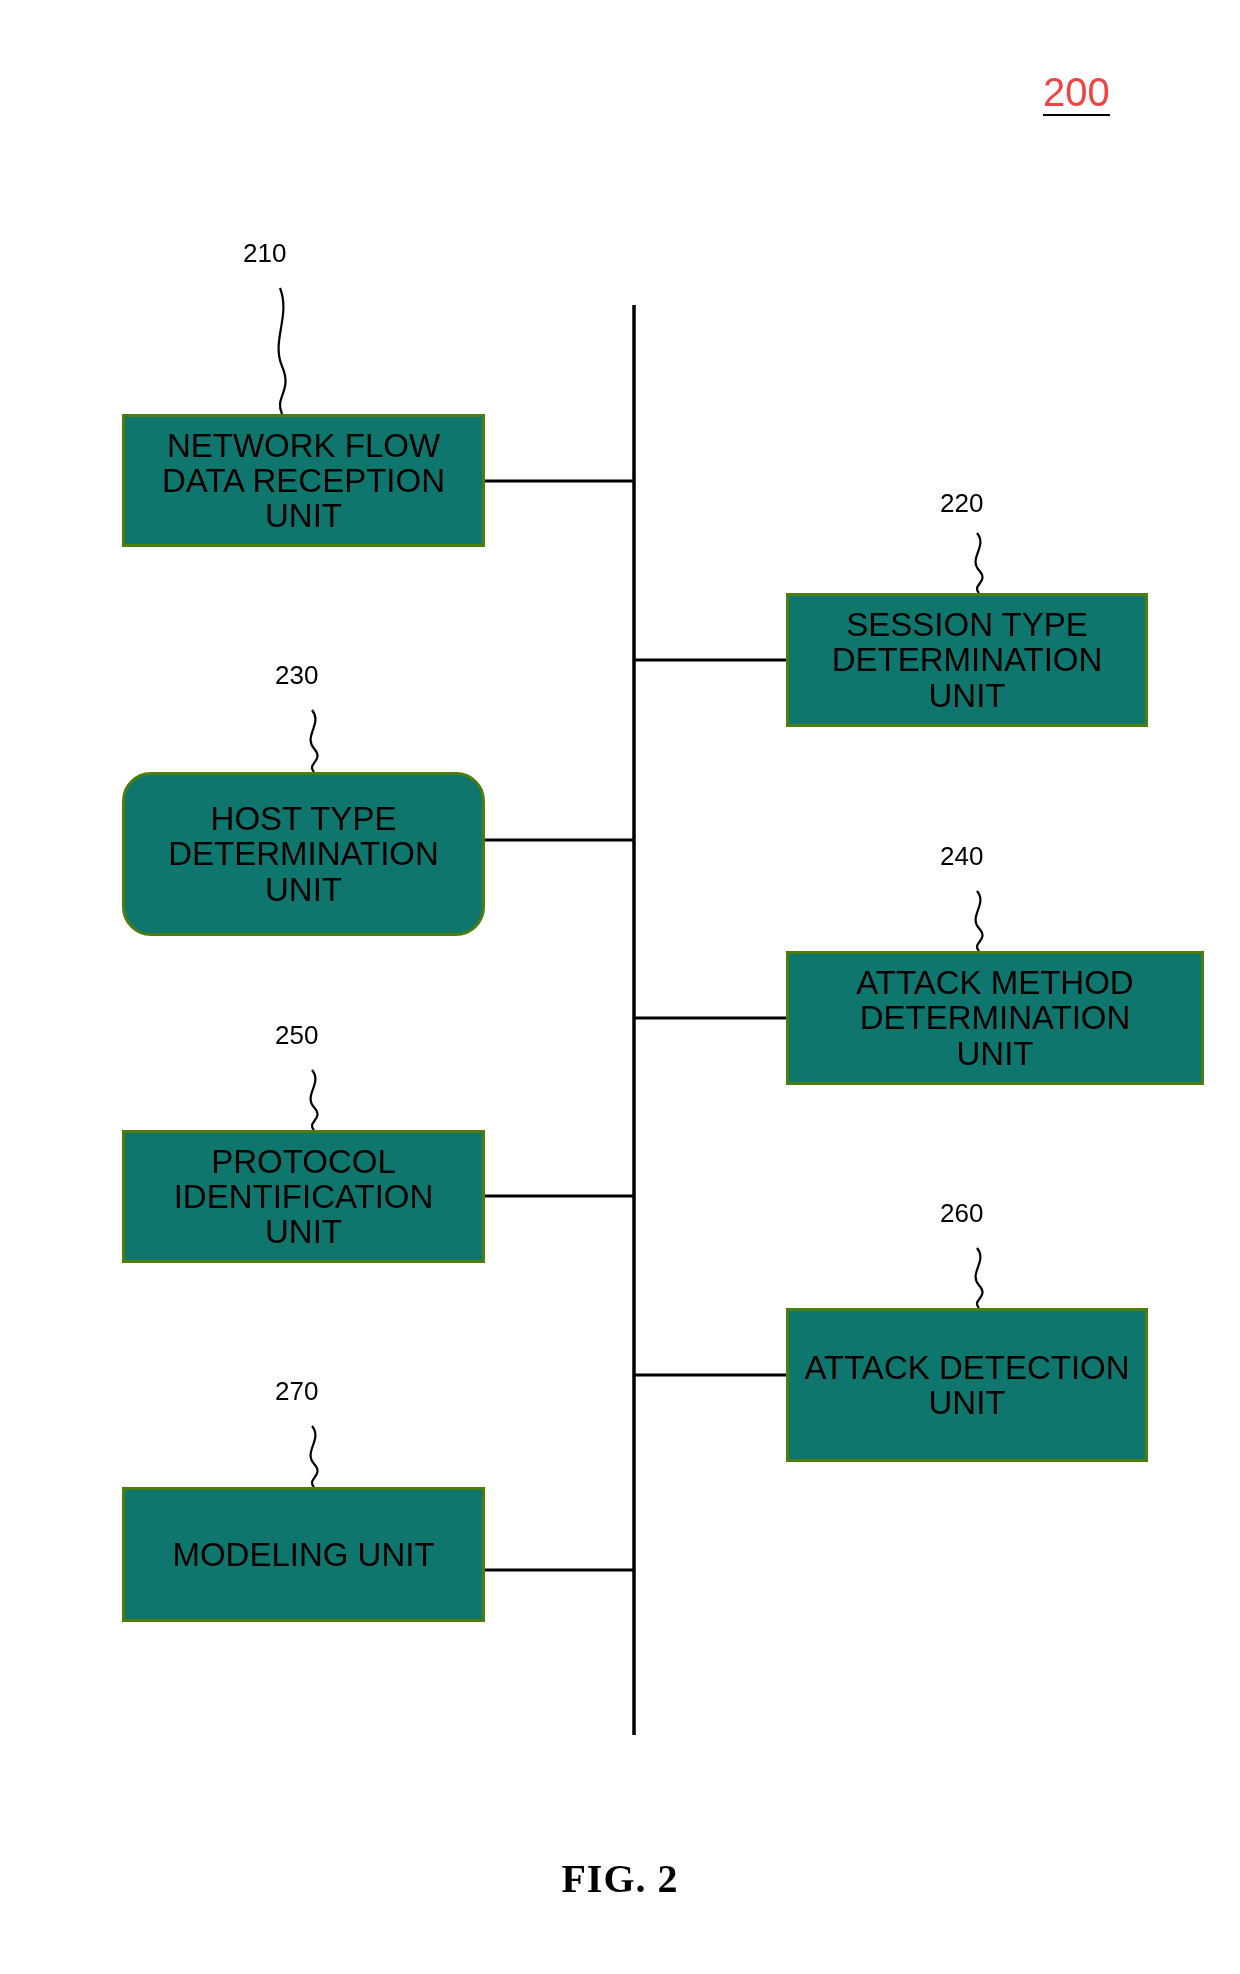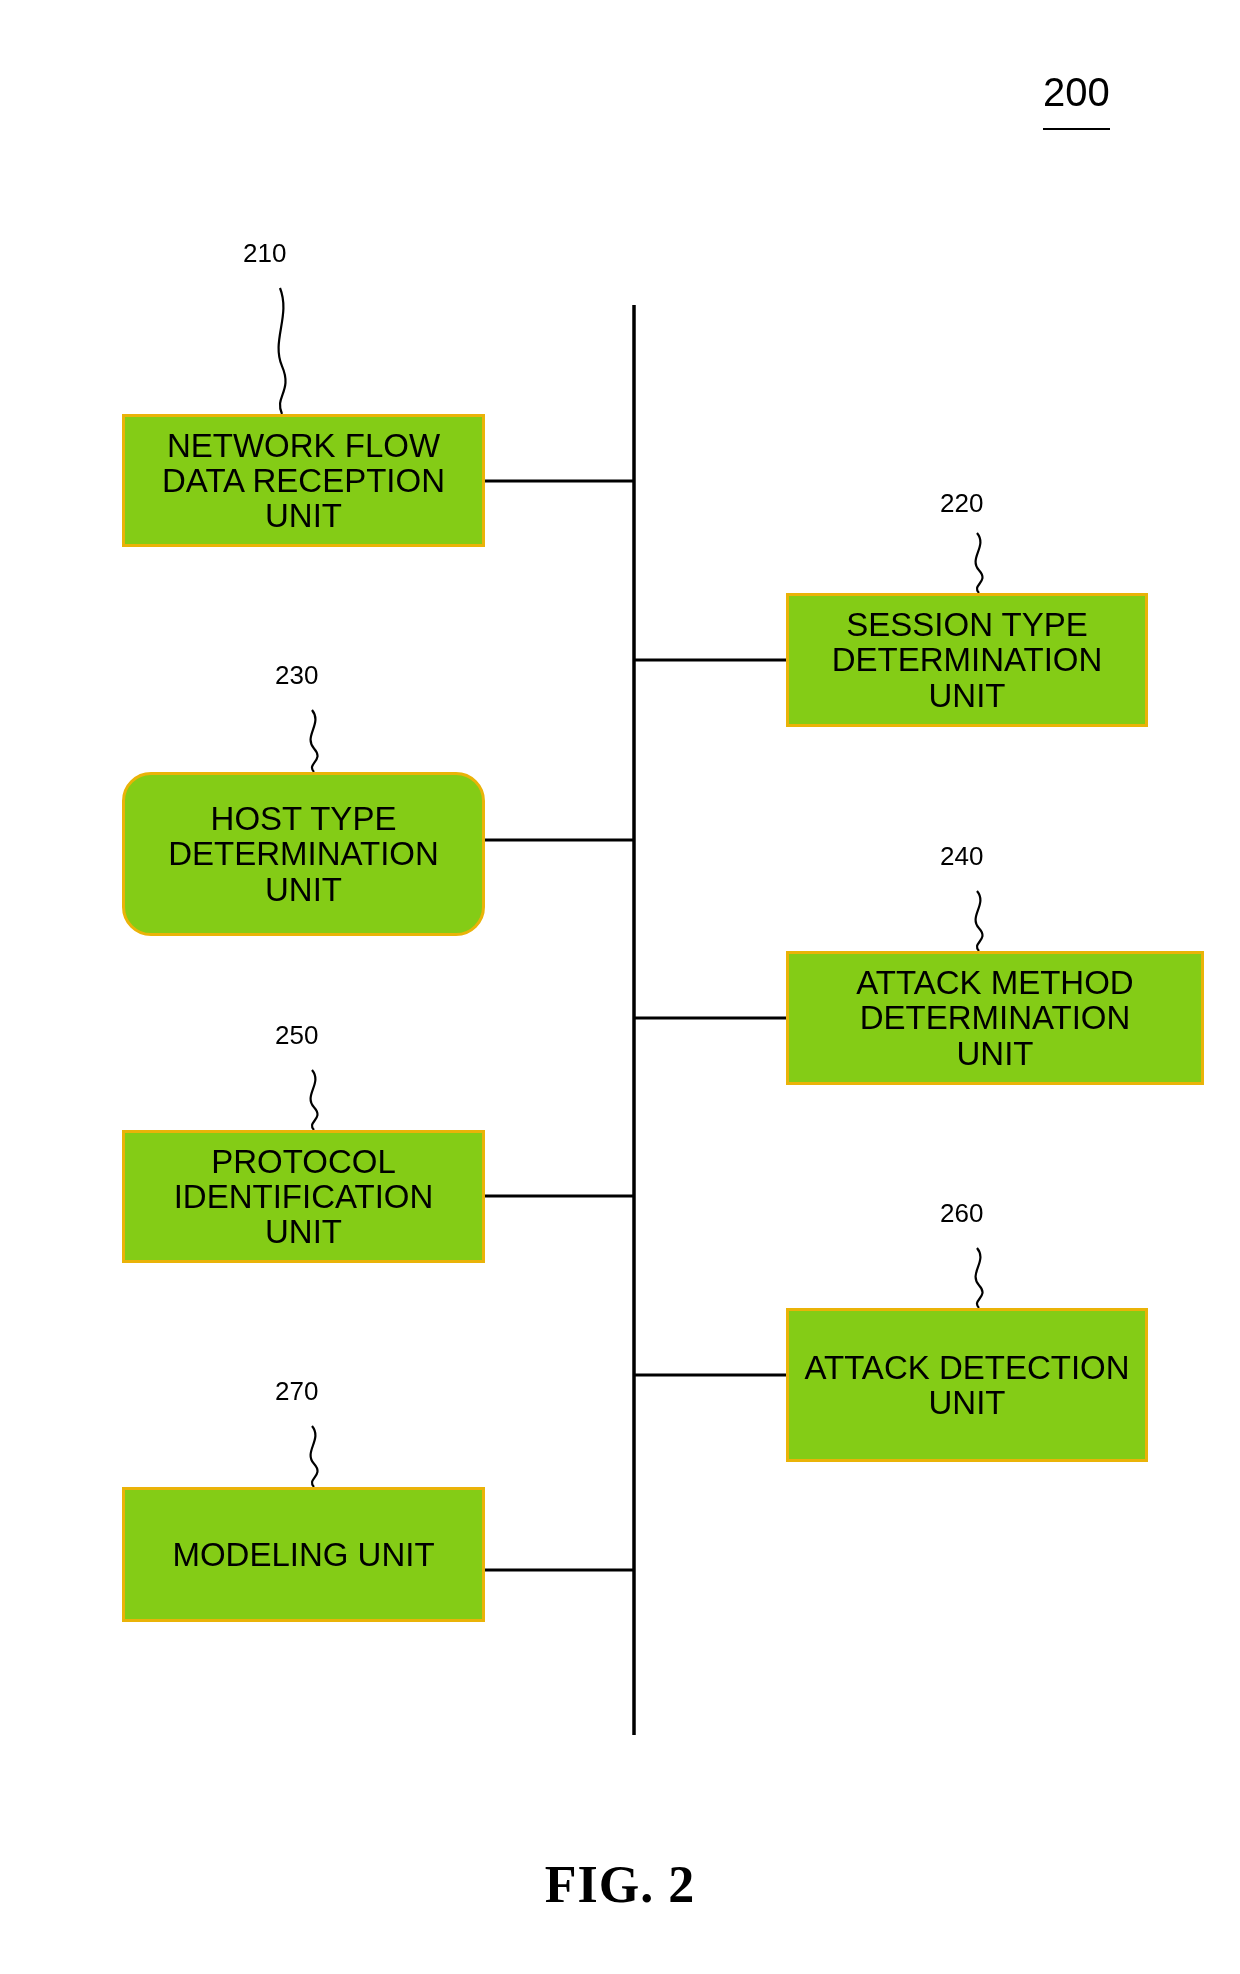--- a/index.html
+++ b/index.html
@@ -32,51 +32,51 @@
     line-height: 1;
     color: #000;
     white-space: nowrap;
     text-align: center;
   }
   .sys-num {
     position: absolute;
     font-family: "Liberation Sans", sans-serif;
     font-size: 40px;
     line-height: 1;
-    color: #000000;
+    color: #ef4444;
     white-space: nowrap;
     border-bottom: 2px solid #000;
-    padding-bottom: 16px;
+    padding-bottom: 2px;
   }
   .unit-box {
     position: absolute;
     box-sizing: border-box;
-    border: 3px solid #eab308;
-    background: #84cc16;
+    border: 3px solid #4d7c0f;
+    background: #0f766e;
     display: flex;
     align-items: center;
     justify-content: center;
   }
   .unit-label {
     font-family: "Liberation Sans", sans-serif;
     font-size: 33px;
     line-height: 1.07;
     color: #000;
     text-align: center;
     letter-spacing: 0px;
     white-space: pre-line;
   }
   .fig-caption {
     position: absolute;
     left: 0;
     width: 1240px;
     text-align: center;
     font-family: "Liberation Serif", serif;
     font-weight: bold;
-    font-size: 52px;
+    font-size: 40px;
     color: #000;
     letter-spacing: 1px;
   }
 </style>
 </head>
 <body>
 
 <div id="page">
 
   <div class="sys-num" id="system-number" style="left:1043px; top:72px;">200</div>

